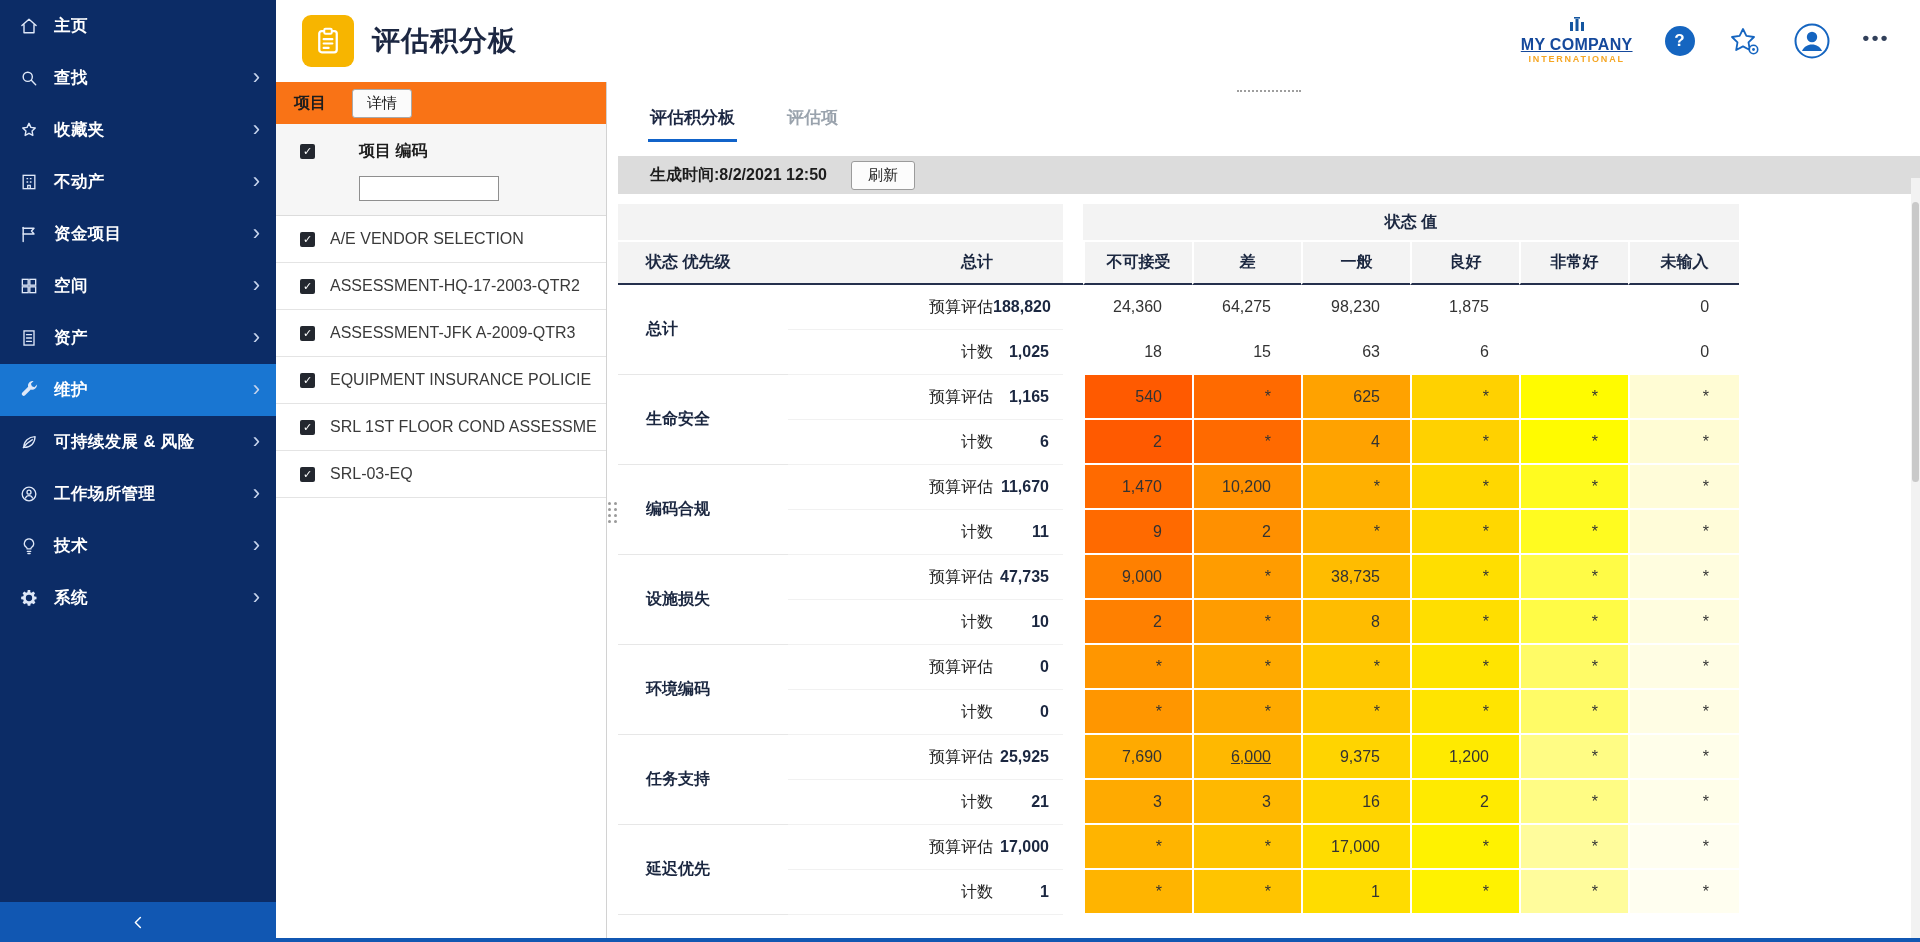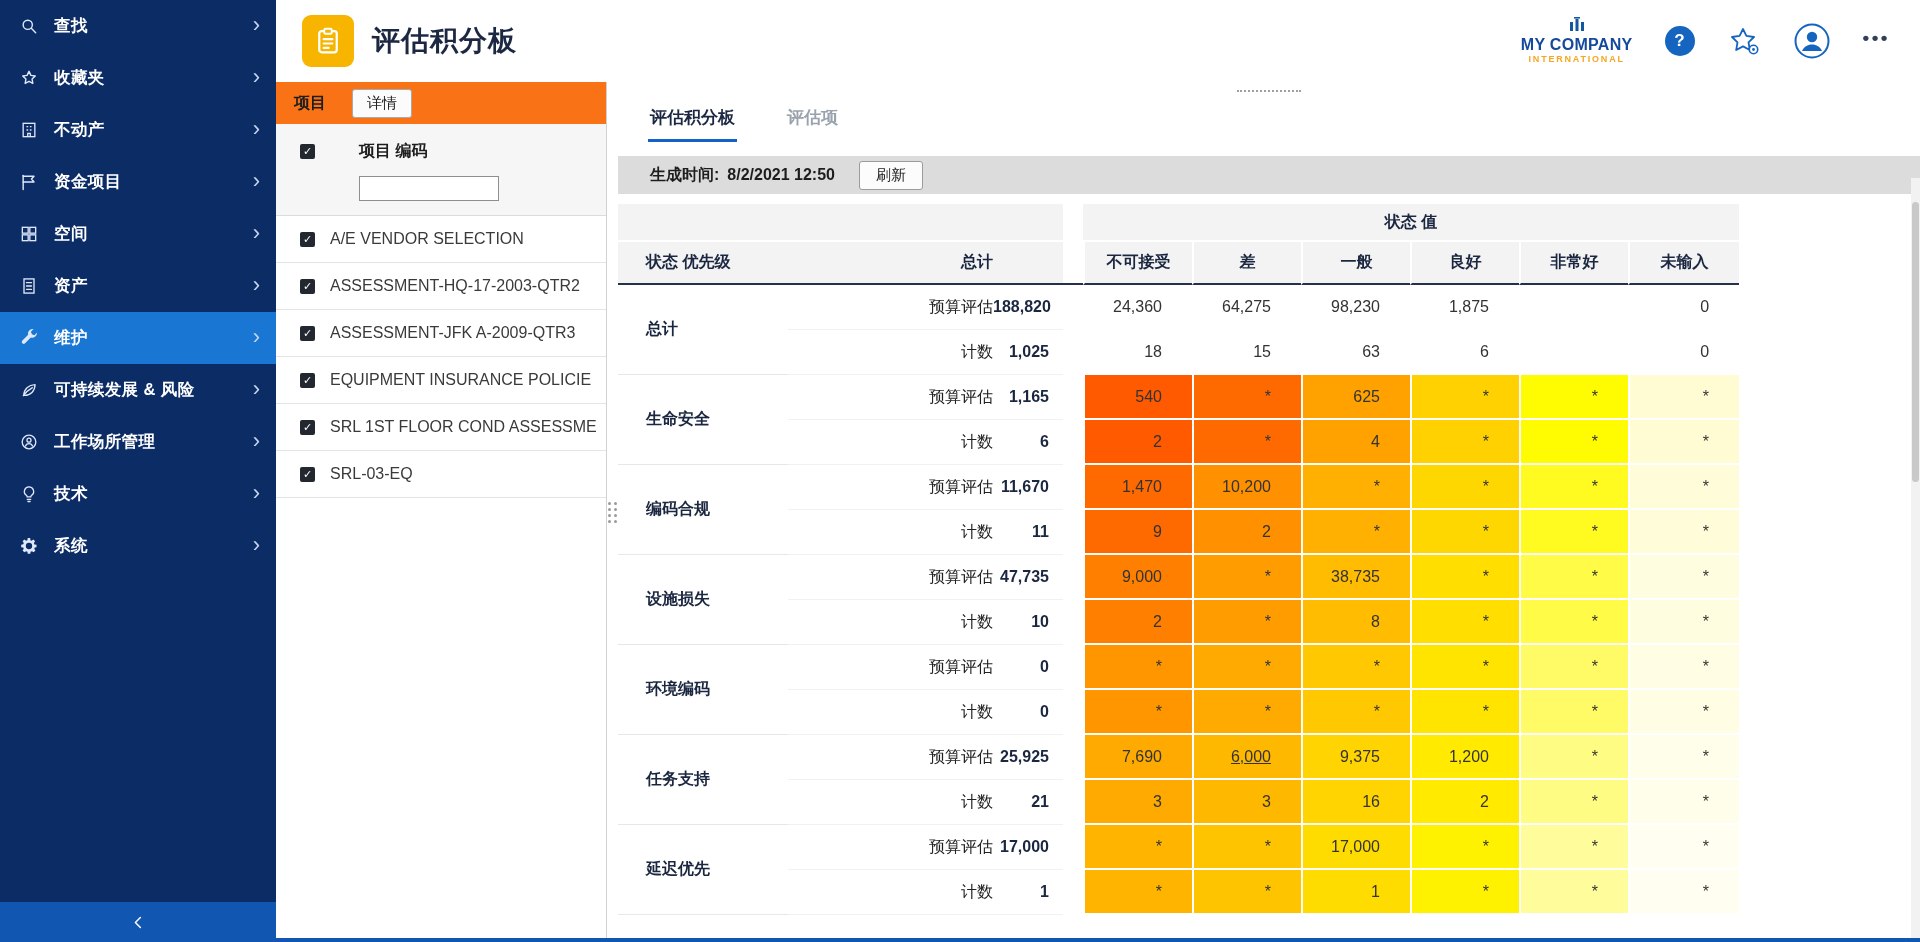--- a/index.html
+++ b/index.html
@@ -24,21 +24,21 @@
   
   .right { flex:1; display:flex; flex-direction:column; position:relative; min-width:0; }
   .right::after { content:""; position:absolute; left:0; right:0; bottom:0; height:4px; background:#1157b2; z-index:5; }
 
   
   .topbar { height:82px; min-height:82px; display:flex; align-items:center; padding:0 30px 0 26px; background:#fff; }
   .page-icon { width:52px; height:52px; border-radius:9px; background:#f7b500; display:flex; align-items:center; justify-content:center; flex:none; }
   .page-title { font-size:28px; font-weight:700; color:#1c2742; margin-left:18px; letter-spacing:1px; }
   .topbar-right { margin-left:auto; display:flex; align-items:center; gap:32px; }
   .company-logo { text-align:center; line-height:1.15; }
-  .company-logo .l1 { font-size:16px; font-weight:800; color:#15499c; letter-spacing:.3px; white-space:nowrap; }
+  .company-logo .l1 { font-size:16px; font-weight:800; color:#15499c; letter-spacing:.3px; white-space:nowrap;text-decoration:underline; }
   .company-logo .l2 { font-size:9px; color:#f5a623; letter-spacing:1.8px; font-weight:700; }
   .help-btn { width:30px; height:30px; border-radius:50%; background:#1565c0; color:#fff; font-weight:700;
     font-size:17px; display:flex; align-items:center; justify-content:center; cursor:pointer; }
   .icon-btn { display:flex; align-items:center; justify-content:center; cursor:pointer; }
   .dots-btn { font-size:19px; letter-spacing:2.5px; color:#31405a; font-weight:700; cursor:pointer; padding-bottom:6px; }
 
   
   .content { flex:1; display:flex; min-height:0; }
 
   
@@ -62,21 +62,21 @@
   .dotgrid i { width:3px; height:3px; border-radius:50%; background:#9a9a9a; }
 
   
   .main { flex:1; display:flex; flex-direction:column; background:#fff; position:relative; min-width:0; }
   .drag-h { width:64px; border-top:2px dotted #9e9e9e; margin:8px auto 0; cursor:row-resize; }
   .tabs { display:flex; gap:48px; padding:8px 0 0 30px; }
   .tab { font-size:17px; font-weight:700; color:#9aa3ad; padding:6px 2px 10px; cursor:pointer; border-bottom:3px solid transparent; }
   .tab.active { color:#1c2742; border-bottom-color:#1163c9; }
   .toolbar { height:38px; min-height:38px; background:#dcdcdc; display:flex; align-items:center; padding-left:32px; margin-top:14px; }
   .gen-label, .gen-time { font-size:16px; font-weight:700; color:#1d1d1d; }
-  .gen-time { margin-left:8px; }
+  .gen-time { }
   .refresh-btn { margin-left:24px; background:#fcfcfc; border:1px solid #9b9b9b; border-radius:3px; padding:4px 16px; font-size:15px; color:#222; cursor:pointer; }
 
   
   .table-wrap { flex:1; overflow:hidden; margin-top:10px; }
   table.scoreboard { border-collapse:separate; border-spacing:0; table-layout:fixed; width:1121px; font-size:16px; color:#2c2c2c; }
   .h1 td { height:38px; background:#f3f3f3; border-bottom:2px solid #fff; }
   .h1 td.h-gutter { background:#fff; }
   .h-group { text-align:center; font-weight:700; color:#1b2740; }
   .h2 td { height:43px; background:#f3f3f3; border-bottom:2px solid #25304d; font-weight:700; color:#1b2740; }
   .h2 td.h-gutter2 { background:#fff; }
@@ -94,20 +94,29 @@
   .scrollbar { position:absolute; top:96px; right:0; bottom:4px; width:9px; background:#f2f2f2; }
   .scroll-thumb { position:absolute; top:24px; left:1px; width:7px; height:280px; background:#c9c9c9; border-radius:4px; cursor:grab; }
 </style>
 </head>
 <body>
 
 <div class="app">
 
   <aside class="sidebar">
     <nav>
+        <div class="nav-item">
+    <span class="nav-icon">
+            <svg width="20" height="20" viewBox="0 0 24 24" fill="none" stroke="#dfe8f8" stroke-width="1.7" stroke-linecap="round" stroke-linejoin="round">
+              <path d="M3.5 11.5 12 4l8.5 7.5M6 10.5V20h12v-9.5"></path>
+            </svg>
+          </span>
+    <span class="nav-label">主页</span>
+
+  </div>
         <div class="nav-item">
     <span class="nav-icon">
             <svg width="20" height="20" viewBox="0 0 24 24" fill="none" stroke="#dfe8f8" stroke-width="1.7" stroke-linecap="round">
               <circle cx="10.5" cy="10.5" r="5.5"></circle>
               <path d="M14.8 14.8 20 20"></path>
             </svg>
           </span>
     <span class="nav-label">查找</span>
     <span class="nav-chevron">›</span>
   </div>

